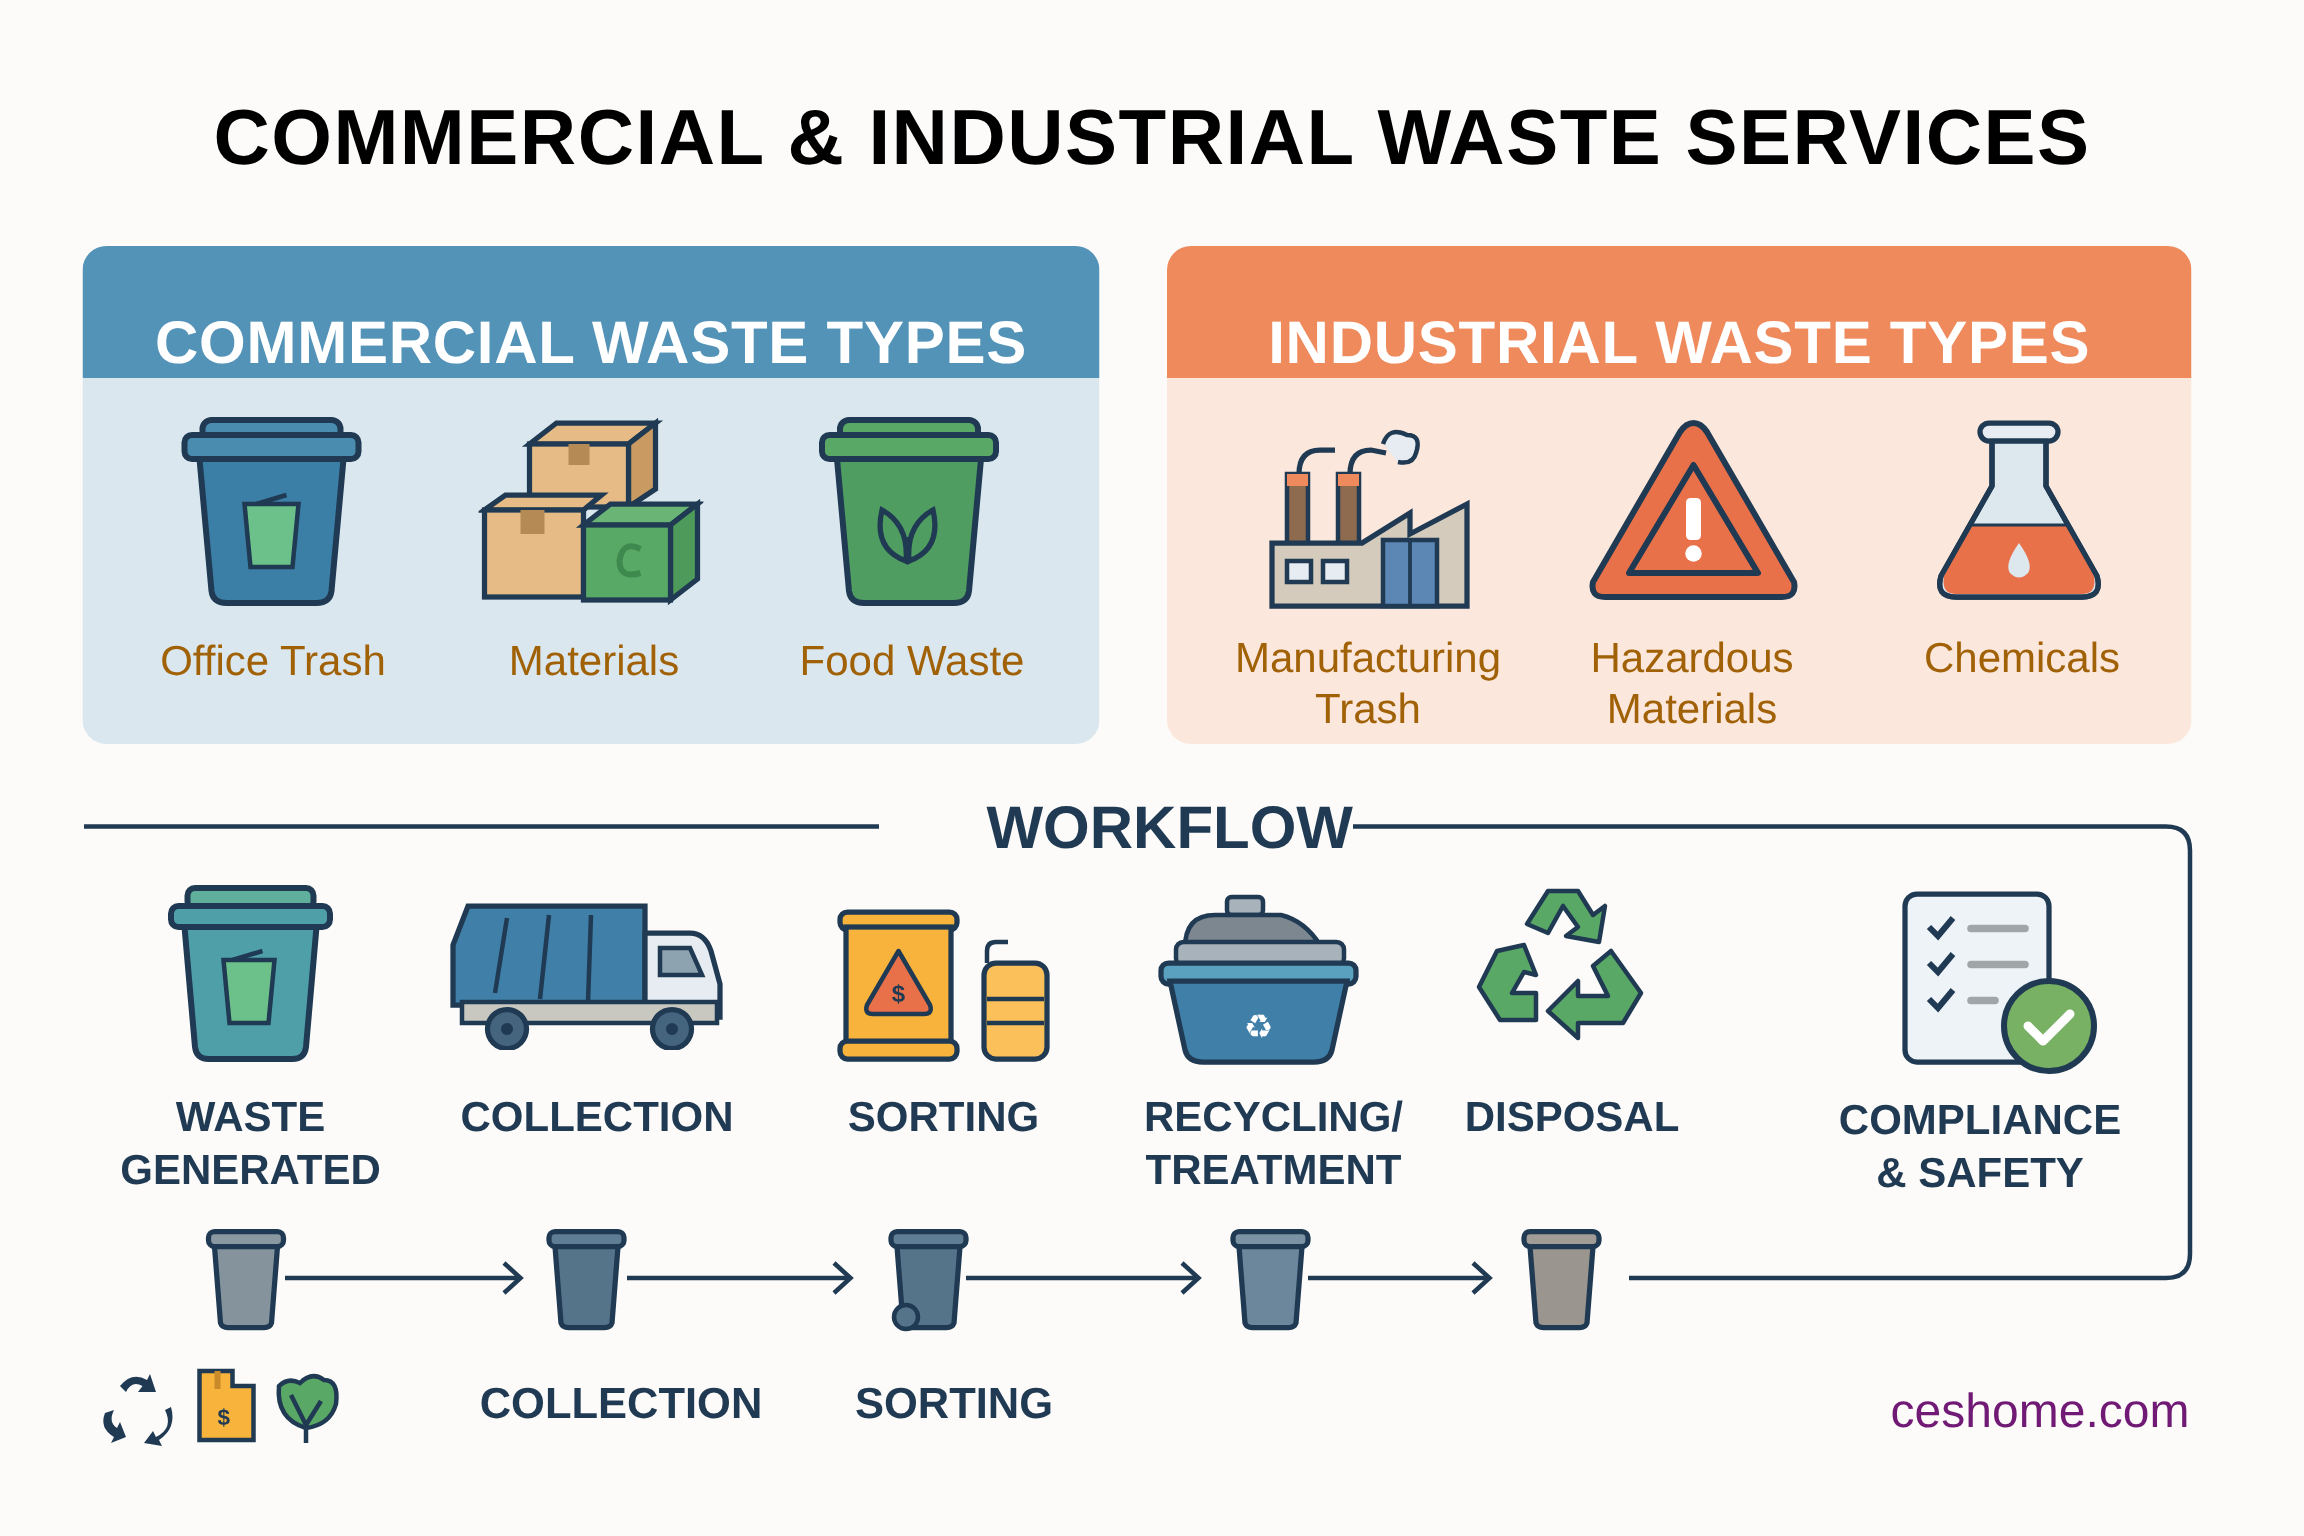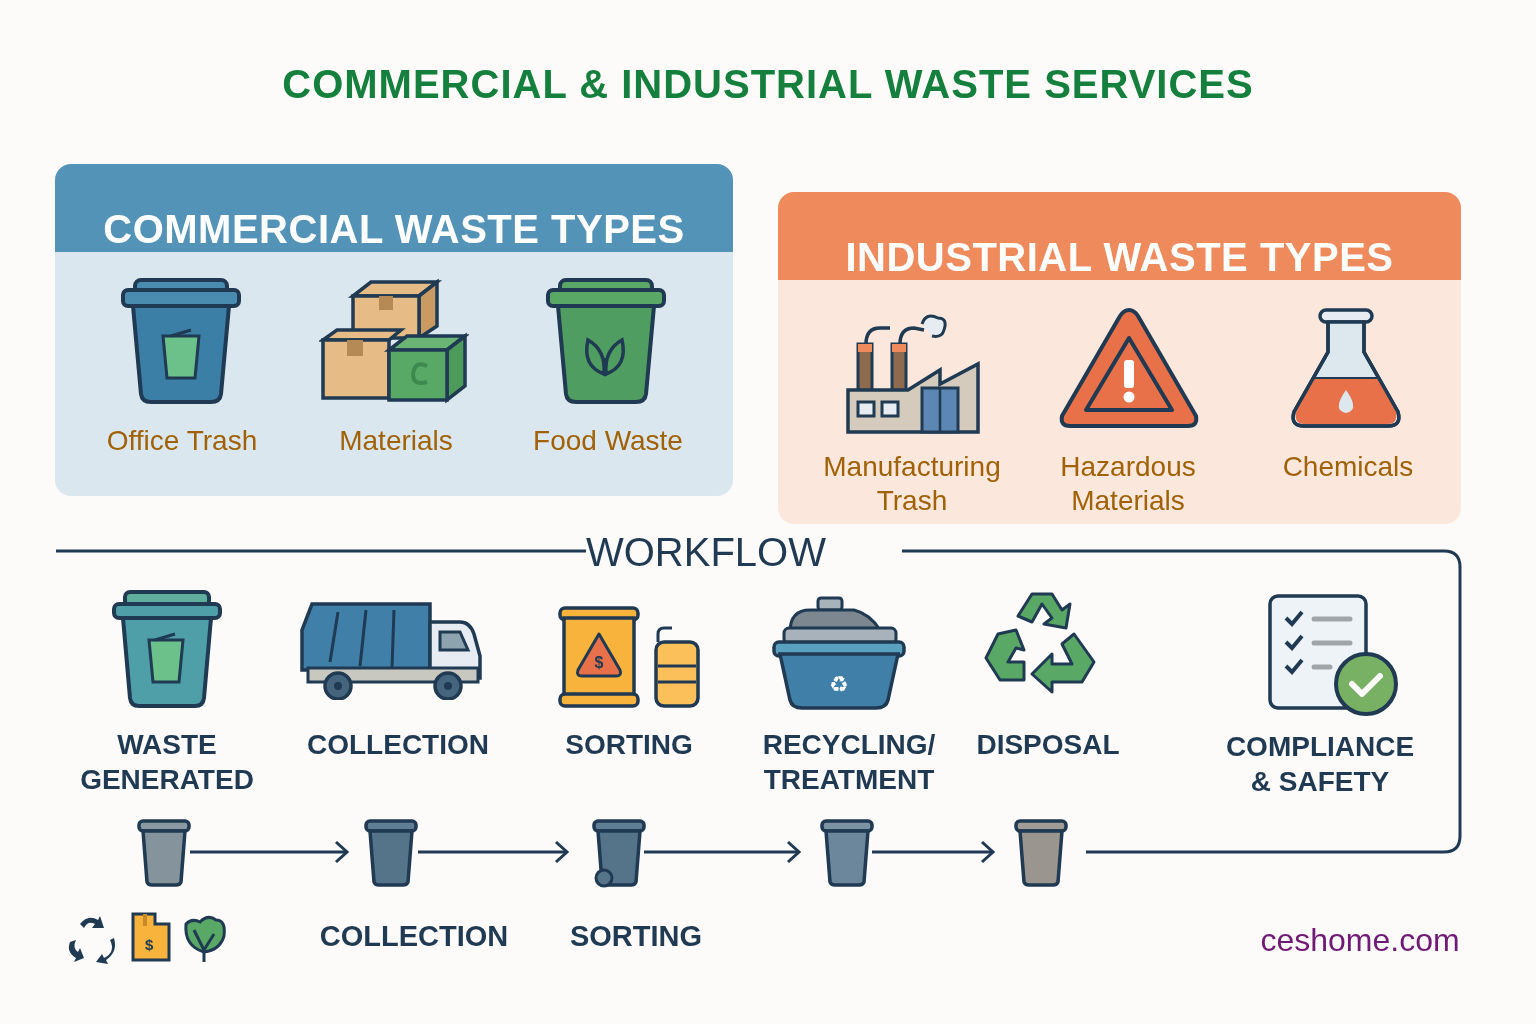--- a/index.html
+++ b/index.html
@@ -1,18 +1,18 @@
 <!DOCTYPE html>
 <html><head>
 <meta charset="utf-8">
 <style>
   html, body { margin:0; padding:0; }
   body { width:1536px; height:1024px; background:#fcfbf9; position:relative; overflow:hidden; font-family:"Liberation Sans", sans-serif; color:#1f3a52; }
   .abs { position:absolute; }
-  .title { left:0; width:1536px; top:62px; text-align:center; font-size:40px; font-weight:700; letter-spacing:1px; color:#15803d; }
+  .title { left:0; width:1536px; top:62px; text-align:center; font-size:52px; font-weight:700; letter-spacing:1px; color:#000000; }
   .panel { border-radius:16px; overflow:hidden; }
   .panel-head { height:88px; display:flex; align-items:flex-end; justify-content:center; color:#fff; font-size:40px; font-weight:700; letter-spacing:0.5px; }
   .panel-body { position:relative; height:244px; }
   .ptype { position:absolute; text-align:center; font-size:28px; color:#a16207; line-height:34px; }
   .wf-label { position:absolute; text-align:center; font-size:28px; font-weight:700; color:#1f3a52; line-height:35px; }
   .icon { position:absolute; }
   svg { display:block; }
 </style>
 </head>
 <body>
@@ -63,21 +63,21 @@
         <path d="M14 28 L110 28 L102 116 Q101 124 92 124 L32 124 Q23 124 22 116 Z" fill="#4f9d60" stroke="#1f3a52" stroke-width="4"></path>
         <path d="M60 96 Q38 88 44 62 Q62 72 60 96 Z" fill="none" stroke="#1f3a52" stroke-width="3.5"></path>
         <path d="M62 96 Q84 88 78 62 Q60 72 62 96 Z" fill="none" stroke="#1f3a52" stroke-width="3.5"></path>
         <path d="M61 98 L61 80" stroke="#1f3a52" stroke-width="3"></path>
       </svg>
     </div>
     <div class="ptype" style="left:446px; width:214px; top:172px;">Food Waste</div>
   </div>
 </div>
 
-<div class="abs panel" style="left:778px; top:164px; width:683px; height:332px;margin-top:28px;">
+<div class="abs panel" style="left:778px; top:164px; width:683px; height:332px;">
   <div class="panel-head" style="background:#ee8a5c;">
     <span>INDUSTRIAL WASTE TYPES</span>
   </div>
   <div class="panel-body" style="background:#fbe7dc;">
 
     <div class="icon" style="left:66px; top:28px;">
       <svg width="140" height="130" viewBox="0 0 140 130">
         <path d="M22 36 Q22 20 36 20 L46 20" fill="none" stroke="#1f3a52" stroke-width="3.5"></path>
         <path d="M56 36 Q56 20 70 20 L80 22" fill="none" stroke="#1f3a52" stroke-width="3.5"></path>
         <path d="M78 16 Q82 4 94 10 Q104 10 100 22 Q98 30 88 28" fill="#e6ecf1" stroke="#1f3a52" stroke-width="3"></path>
@@ -134,21 +134,21 @@
   <line x1="190" y1="852" x2="346" y2="852" stroke="#1f3a52" stroke-width="3"></line>
   <polyline points="336,842 347,852 336,862" fill="none" stroke="#1f3a52" stroke-width="3"></polyline>
   <line x1="418" y1="852" x2="566" y2="852" stroke="#1f3a52" stroke-width="3"></line>
   <polyline points="556,842 567,852 556,862" fill="none" stroke="#1f3a52" stroke-width="3"></polyline>
   <line x1="644" y1="852" x2="798" y2="852" stroke="#1f3a52" stroke-width="3"></line>
   <polyline points="788,842 799,852 788,862" fill="none" stroke="#1f3a52" stroke-width="3"></polyline>
   <line x1="872" y1="852" x2="992" y2="852" stroke="#1f3a52" stroke-width="3"></line>
   <polyline points="982,842 993,852 982,862" fill="none" stroke="#1f3a52" stroke-width="3"></polyline>
 </svg>
 
-<div class="abs" style="left:586px; width:316px; top:530px; text-align:left; font-size:40px; font-weight:400; color:#1f3a52;">WORKFLOW</div>
+<div class="abs" style="left:586px; width:316px; top:530px; text-align:right; font-size:40px; font-weight:700; color:#1f3a52;">WORKFLOW</div>
 
 <div class="icon" style="left:111px; top:590px;">
   <svg width="112" height="120" viewBox="0 0 112 120">
     <rect x="14" y="2" width="84" height="14" rx="5" fill="#5faf9c" stroke="#1f3a52" stroke-width="4"></rect>
     <rect x="3" y="14" width="106" height="14" rx="5" fill="#4f9fa8" stroke="#1f3a52" stroke-width="4"></rect>
     <path d="M12 28 L100 28 L93 108 Q92 116 84 116 L28 116 Q20 116 19 108 Z" fill="#4f9fa8" stroke="#1f3a52" stroke-width="4"></path>
     <path d="M38 50 L72 50 L68 92 L42 92 Z" fill="#6cc08a" stroke="#1f3a52" stroke-width="3"></path>
     <path d="M44 50 L64 44" stroke="#1f3a52" stroke-width="3"></path>
   </svg>
 </div>

